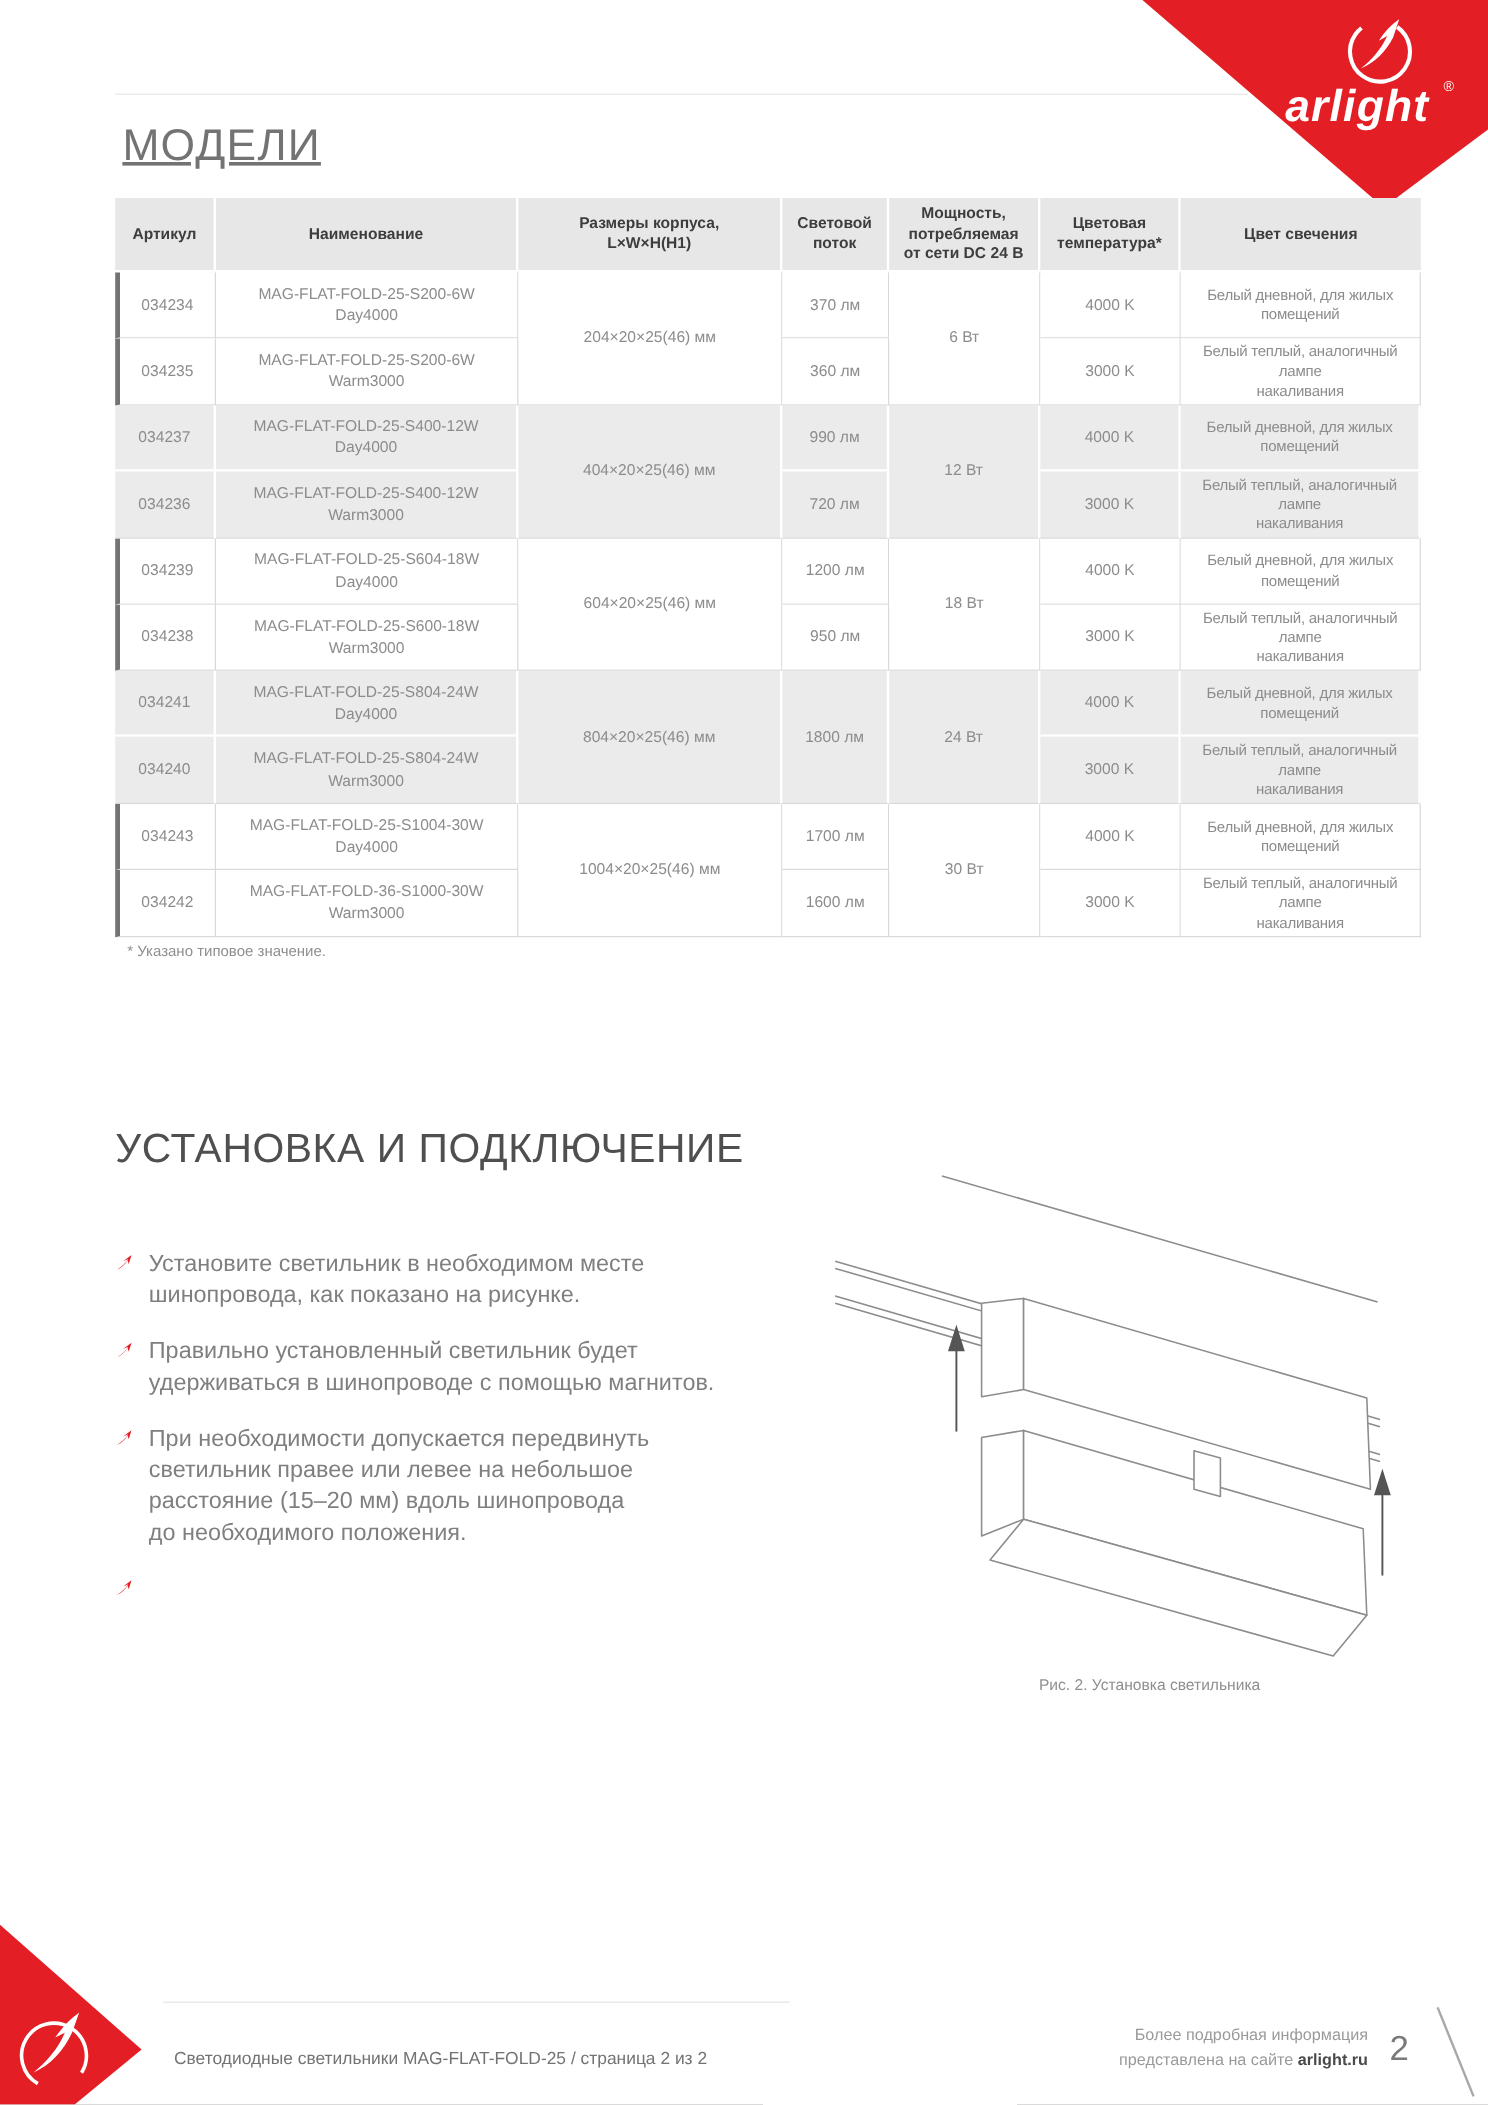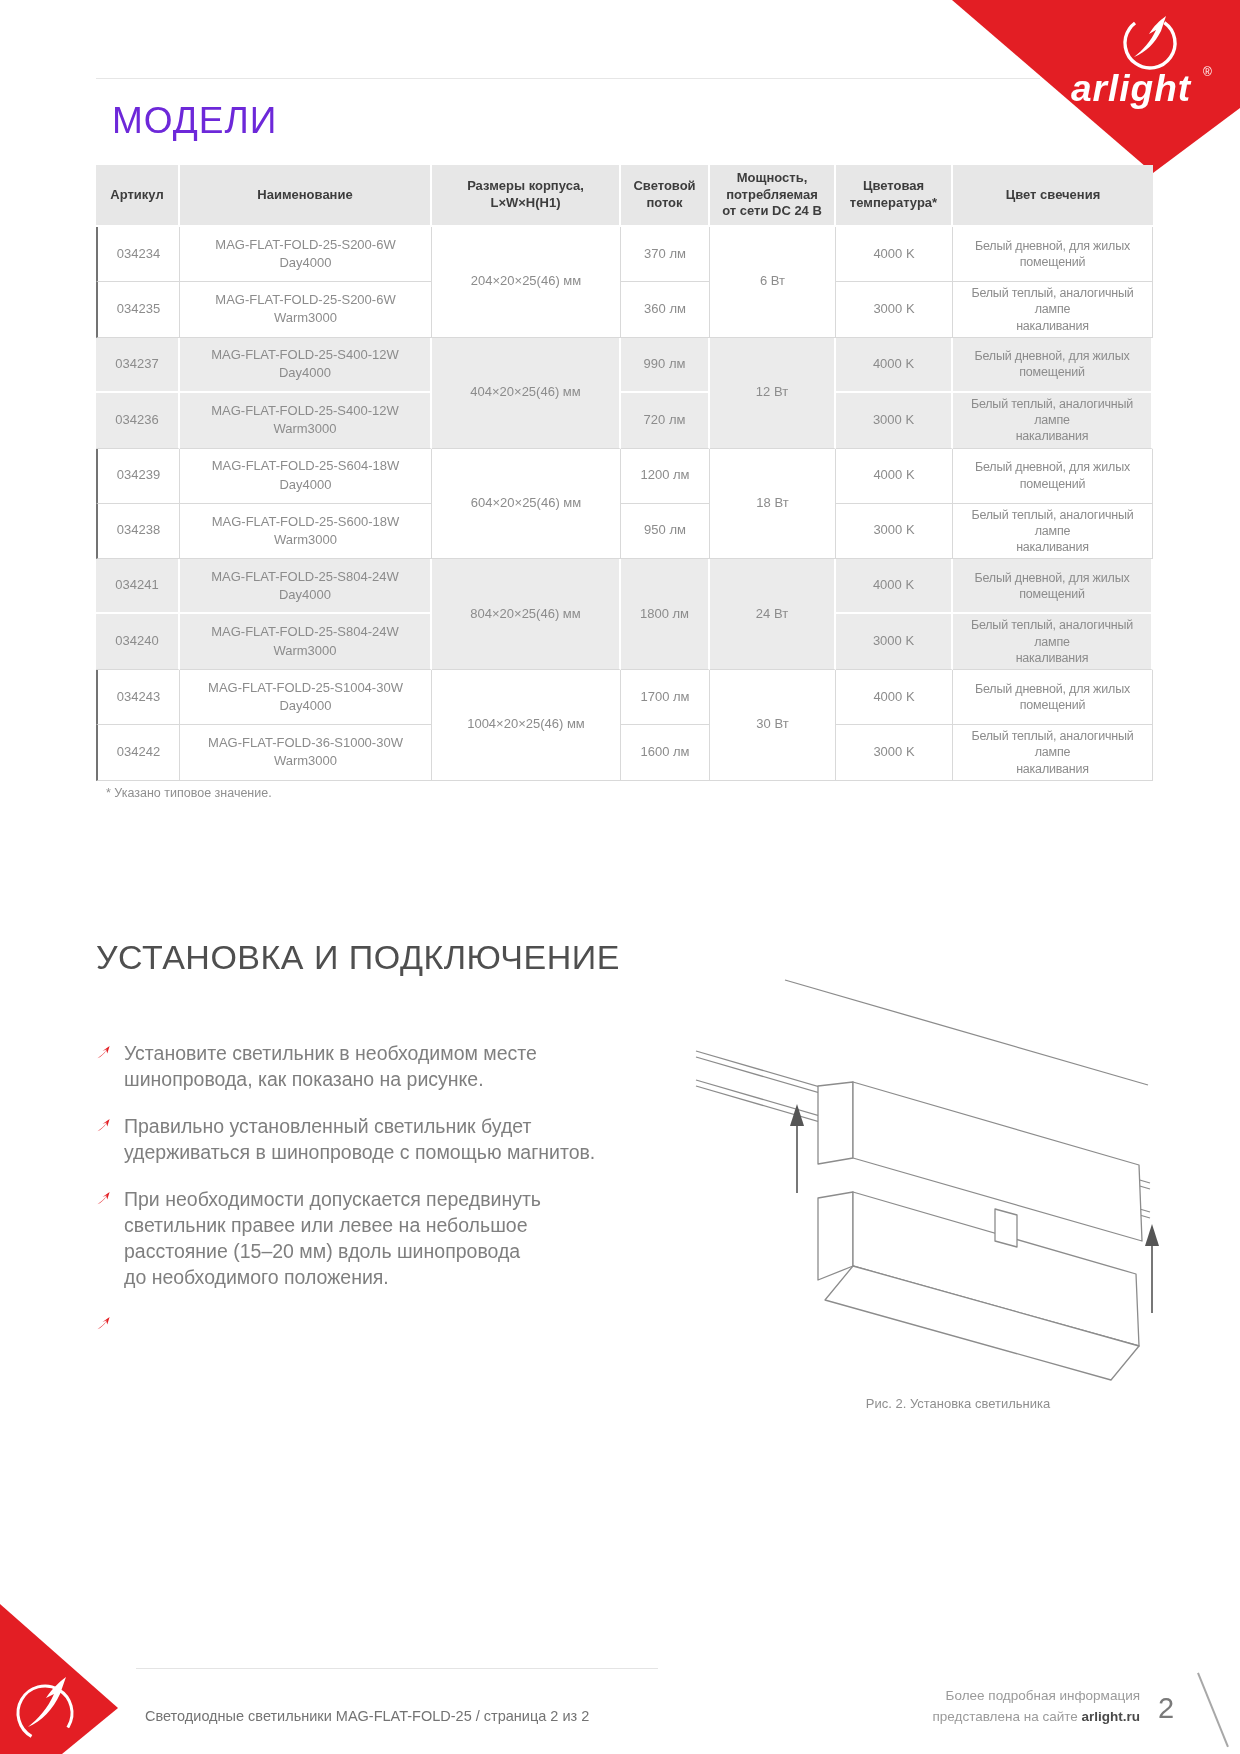--- a/index.html
+++ b/index.html
@@ -3,42 +3,42 @@
 <meta charset="utf-8">
 <style>
   html,body{margin:0;padding:0;background:#9e9e9e;}
   .page{
     position:relative;width:1240px;height:1754px;background:#ffffff;overflow:hidden;
     font-family:"Liberation Sans","DejaVu Sans",sans-serif;margin:0 auto;
   }
   
   .top-divider{position:absolute;left:96px;top:78px;width:944px;height:1px;background:#e6e6e6;}
   .brand-banner{position:absolute;left:900px;top:0;width:340px;height:180px;}
-  .page-title{position:absolute;left:112px;top:100px;font-size:37px;font-weight:400;color:#6d28d9;letter-spacing:1px;}
+  .page-title{position:absolute;left:102px;top:100px;font-size:37px;font-weight:400;color:#737373;letter-spacing:1px;text-decoration:underline;}
   .section-title{position:absolute;left:96px;top:938px;font-size:34px;font-weight:400;color:#4f4f4f;letter-spacing:0.5px;}
 
   
   .models-table{
     position:absolute;left:96px;top:165px;width:1048px;
     border-collapse:separate;border-spacing:0;table-layout:fixed;
     font-size:13px;color:#8c8c8c;
   }
   .models-table th{
     background:#e7e7e7;color:#3d3d3d;font-weight:bold;font-size:13px;line-height:1.3;
     white-space:pre-line;text-align:center;vertical-align:middle;
     border-right:2px solid #fff;border-bottom:2px solid #fff;box-sizing:border-box;padding:2px 4px;
   }
   .models-table th:last-child{border-right:none;}
   .models-table thead tr{height:62px;}
   .models-table tbody tr{height:55px;}
   .models-table td{
     text-align:center;vertical-align:middle;box-sizing:border-box;padding:3px 6px;line-height:1.3;
     border-right:1px solid #d9d9d9;border-bottom:1px solid #d9d9d9;background:#fff;
   }
-  .models-table td:first-child{border-left:2px solid #737373;}
+  .models-table td:first-child{border-left:4px solid #737373;}
   .models-table tr.shaded td{background:#ebebeb;border-right:2px solid #fff;border-bottom:1px solid #d9d9d9;border-left:none;}
   .models-table tr.shaded.first td:not(.rs){border-bottom:2px solid #fff;}
   .models-table td.c-color{white-space:pre-line;font-size:12.5px;letter-spacing:-0.2px;}
   .models-table td.c-name div{line-height:1.4;}
   .table-footnote{position:absolute;left:106px;top:786px;font-size:12.5px;color:#8f8f8f;}
 
   
   .steps{position:absolute;left:96px;top:1040px;width:580px;list-style:none;margin:0;padding:0;}
   .steps li{display:flex;gap:13px;margin-bottom:21px;}
   .steps li .step-icon{flex:0 0 15px;margin-top:5px;}
@@ -74,21 +74,21 @@
 
   <div class="top-divider"></div>
 
   <div class="page-title">МОДЕЛИ</div>
 
   <table class="models-table">
     <thead>
       <tr>
           <th style="width: 84px;">Артикул</th>
           <th style="width: 252px;">Наименование</th>
-          <th style="width: 189px;">Размеры корпуса,
+          <th style="width: 220px;">Размеры корпуса,
 L×W×H(H1)</th>
           <th style="width: 89px;">Световой
 поток</th>
           <th style="width: 126px;">Мощность,
 потребляемая
 от сети DC 24 В</th>
           <th style="width: 117px;">Цветовая
 температура*</th>
           <th style="width: 200px;">Цвет свечения</th>
         </tr>

